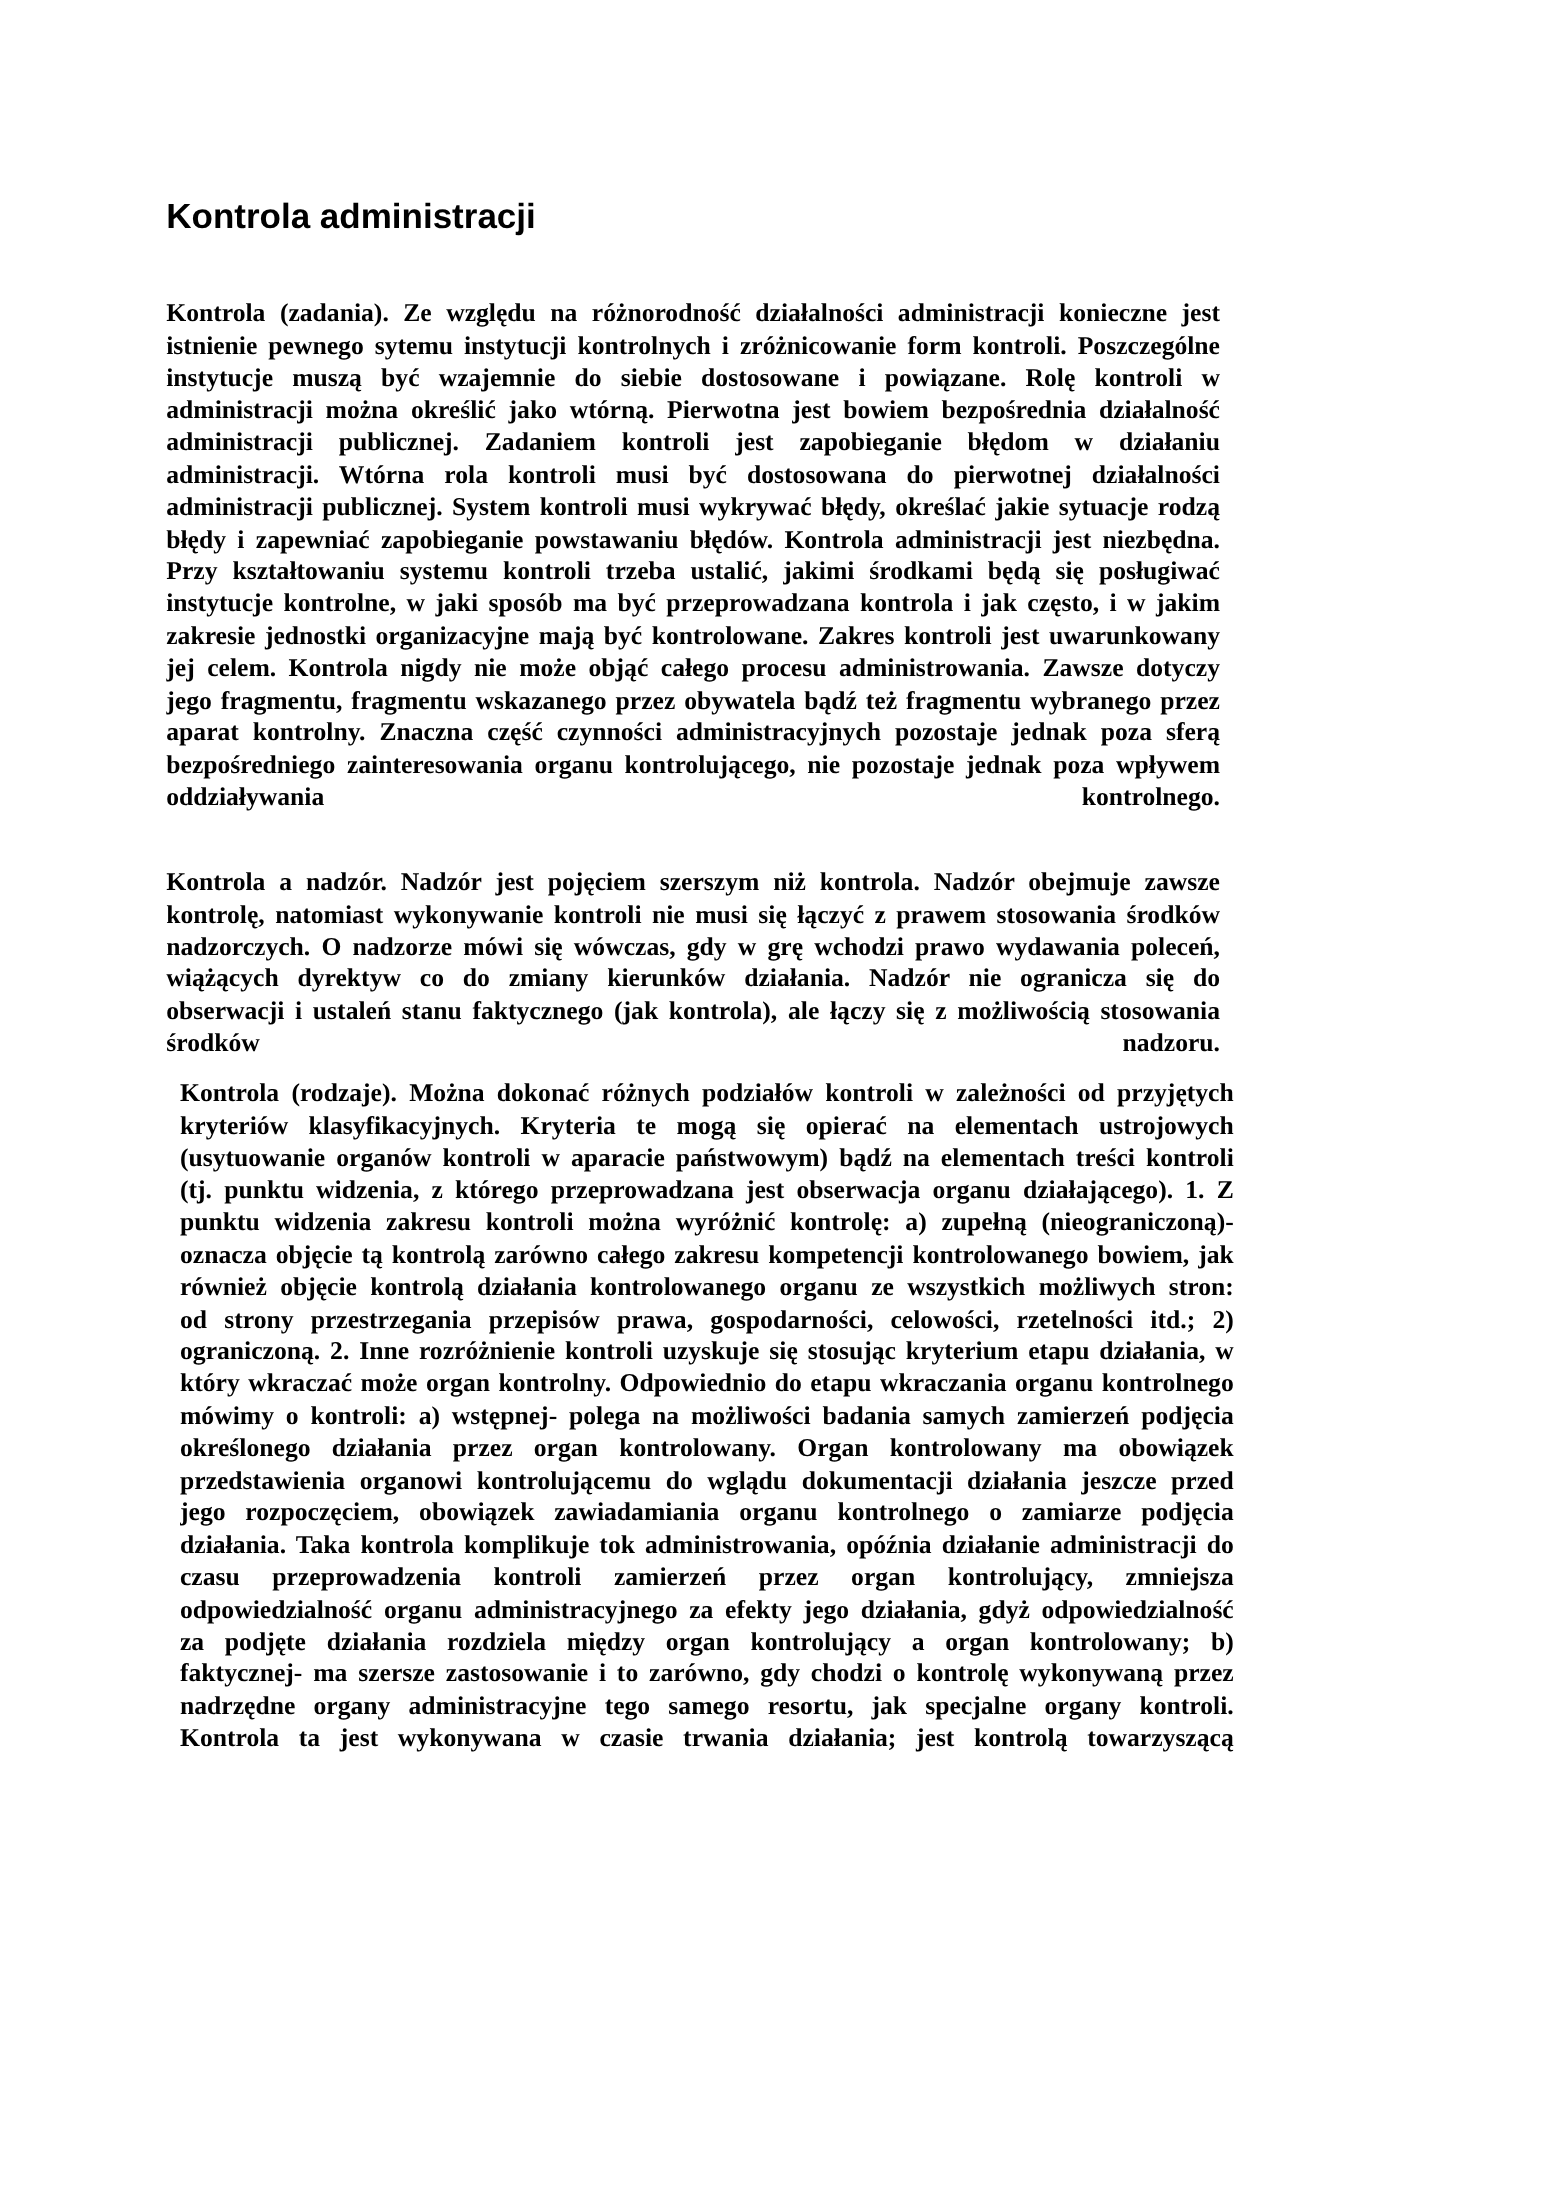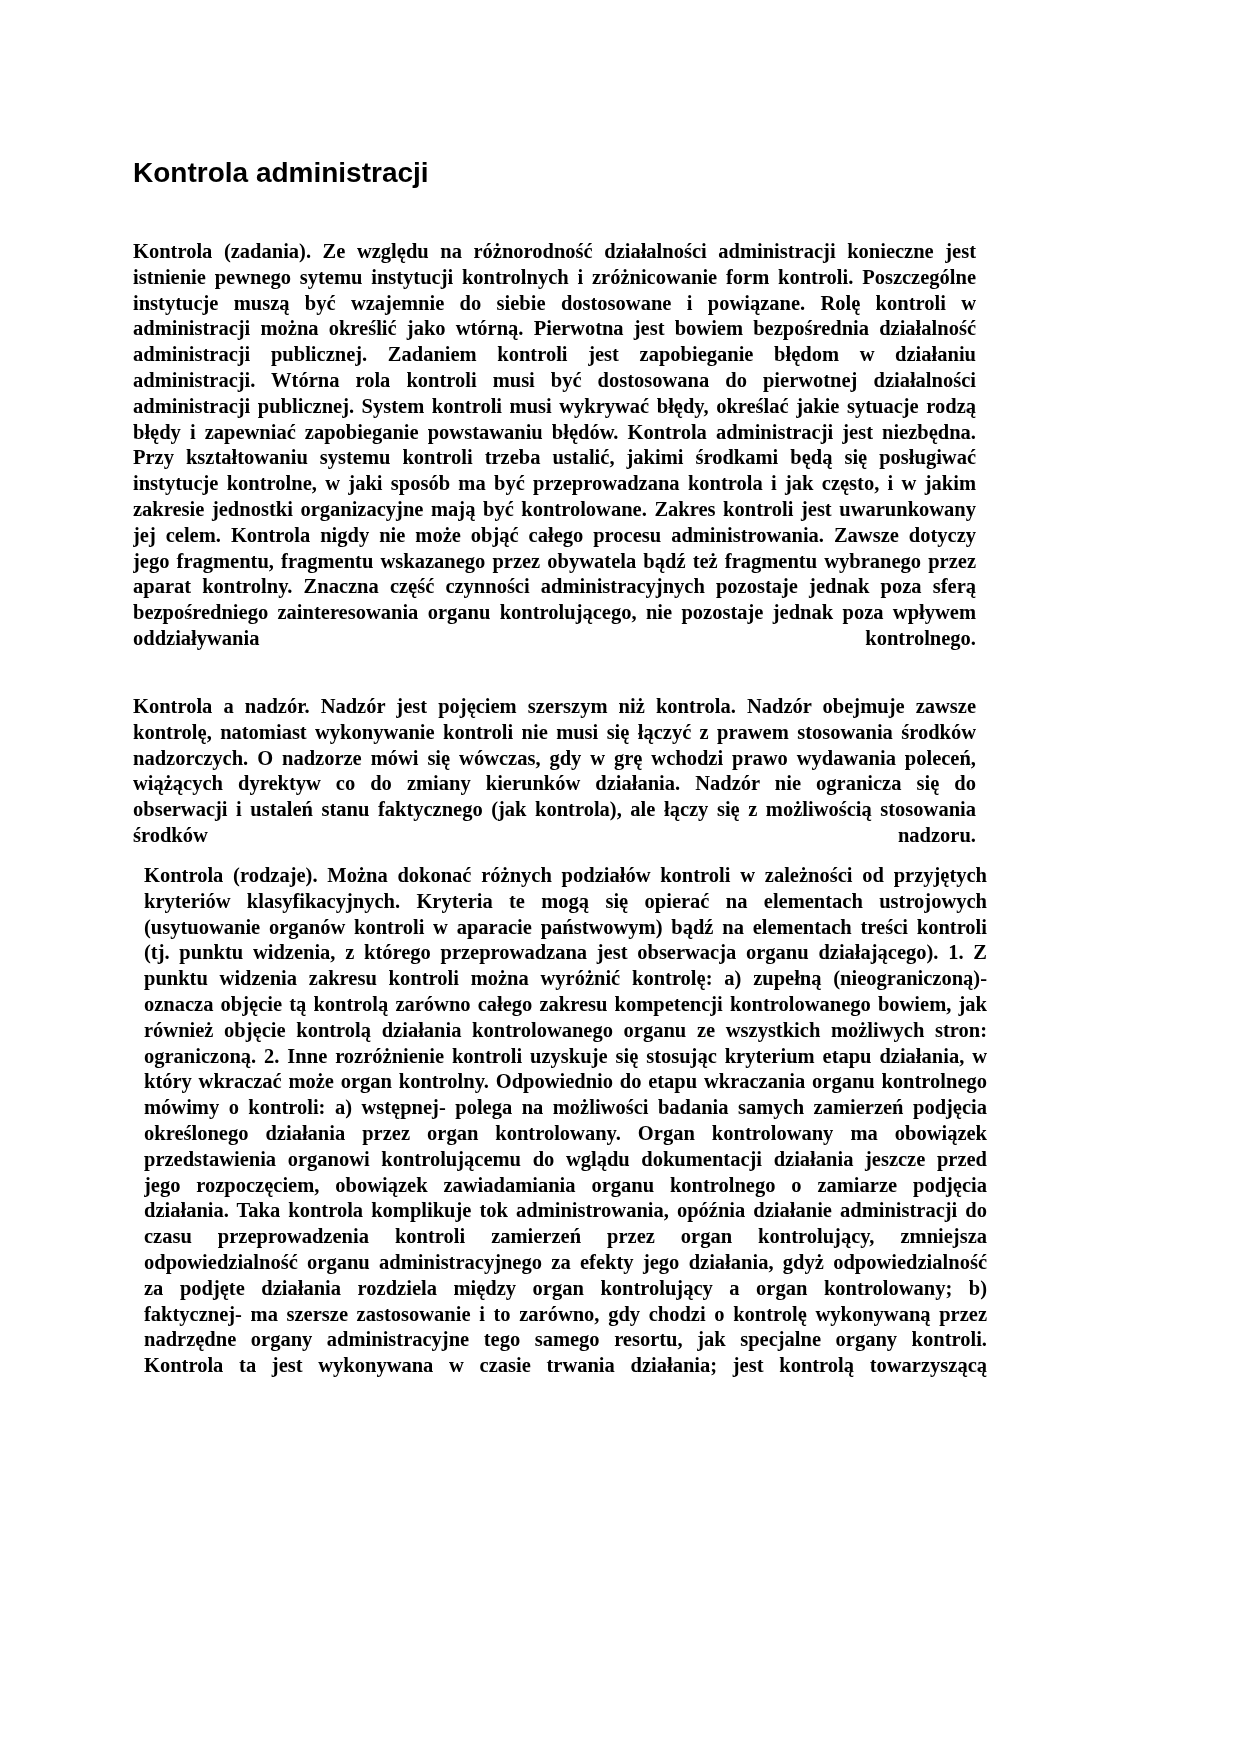--- a/index.html
+++ b/index.html
@@ -84,20 +84,21 @@
   </div>
 
   <div class="body-text" style="top:863px;margin-left:11px;">
     <span class="line">Kontrola (rodzaje). Można dokonać różnych podziałów kontroli w zależności od przyjętych</span>
     <span class="line">kryteriów klasyfikacyjnych. Kryteria te mogą się opierać na elementach ustrojowych</span>
     <span class="line">(usytuowanie organów kontroli w aparacie państwowym) bądź na elementach treści kontroli</span>
     <span class="line">(tj. punktu widzenia, z którego przeprowadzana jest obserwacja organu działającego). 1. Z</span>
     <span class="line">punktu widzenia zakresu kontroli można wyróżnić kontrolę: a) zupełną (nieograniczoną)-</span>
     <span class="line">oznacza objęcie tą kontrolą zarówno całego zakresu kompetencji kontrolowanego bowiem, jak</span>
     <span class="line">również objęcie kontrolą działania kontrolowanego organu ze wszystkich możliwych stron:</span>
+    <span class="line">od strony przestrzegania przepisów prawa, gospodarności, celowości, rzetelności itd.; 2)</span>
     <span class="line">ograniczoną. 2. Inne rozróżnienie kontroli uzyskuje się stosując kryterium etapu działania, w</span>
     <span class="line">który wkraczać może organ kontrolny. Odpowiednio do etapu wkraczania organu kontrolnego</span>
     <span class="line">mówimy o kontroli: a) wstępnej- polega na możliwości badania samych zamierzeń podjęcia</span>
     <span class="line">określonego działania przez organ kontrolowany. Organ kontrolowany ma obowiązek</span>
     <span class="line">przedstawienia organowi kontrolującemu do wglądu dokumentacji działania jeszcze przed</span>
     <span class="line">jego rozpoczęciem, obowiązek zawiadamiania organu kontrolnego o zamiarze podjęcia</span>
     <span class="line">działania. Taka kontrola komplikuje tok administrowania, opóźnia działanie administracji do</span>
     <span class="line">czasu przeprowadzenia kontroli zamierzeń przez organ kontrolujący, zmniejsza</span>
     <span class="line">odpowiedzialność organu administracyjnego za efekty jego działania, gdyż odpowiedzialność</span>
     <span class="line">za podjęte działania rozdziela między organ kontrolujący a organ kontrolowany; b)</span>

